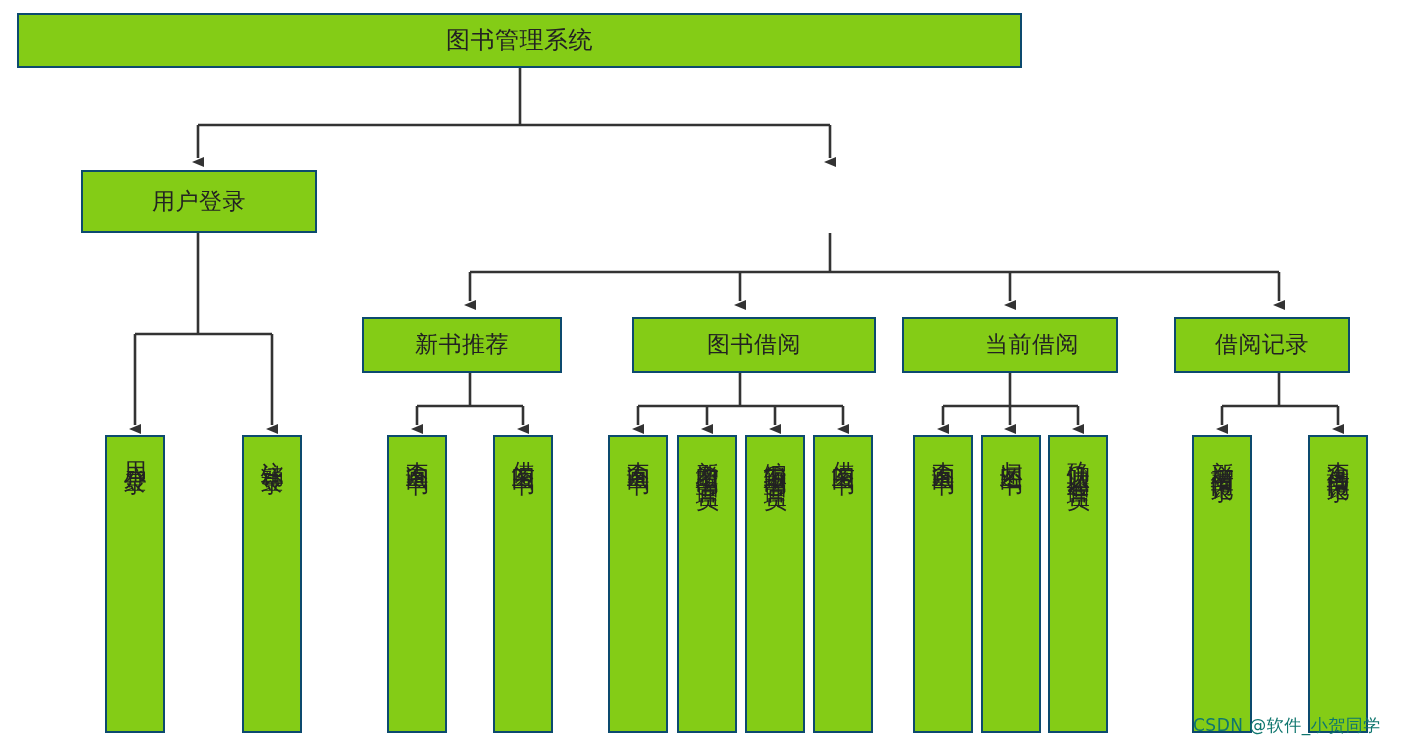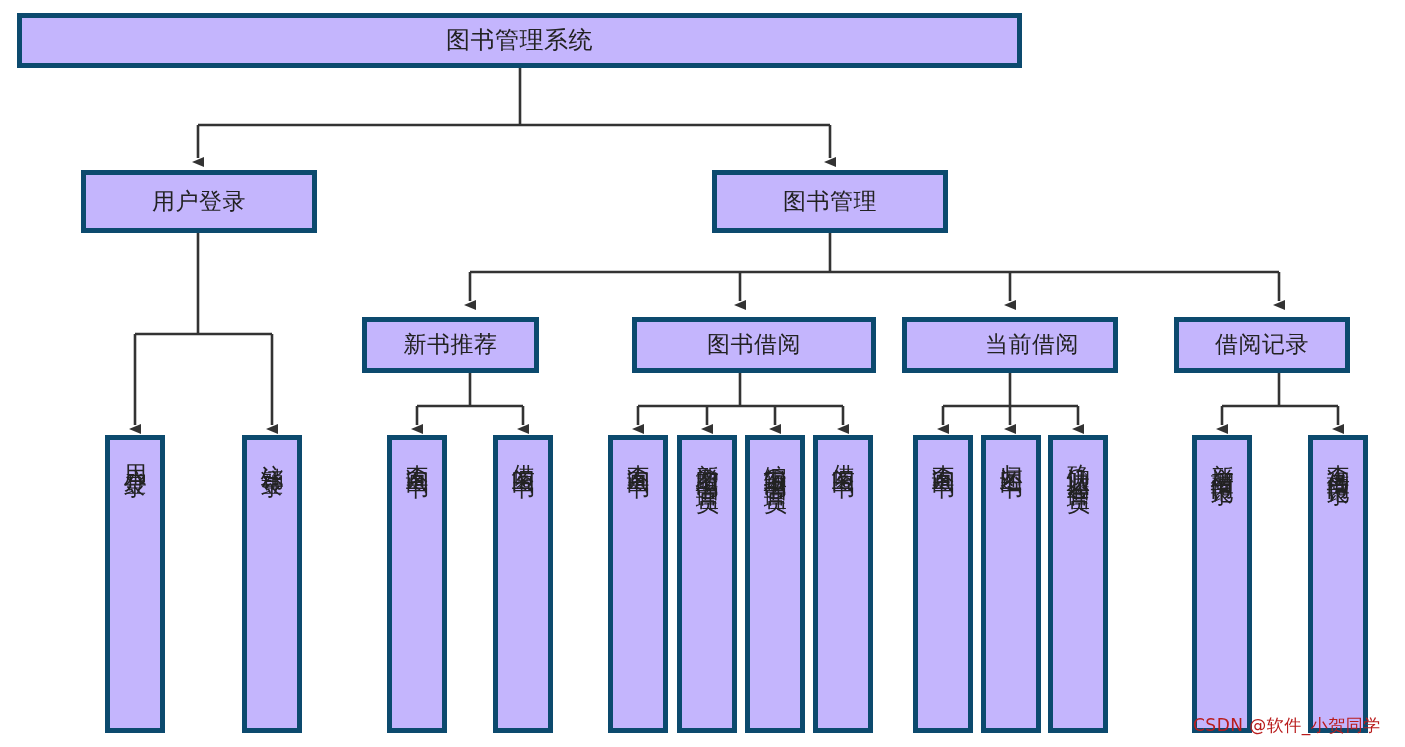--- a/index.html
+++ b/index.html
@@ -21,22 +21,22 @@
     position: absolute;
     left: 0;
     top: 0;
     width: 1405px;
     height: 747px;
     pointer-events: none;
   }
   .node {
     position: absolute;
     box-sizing: border-box;
-    background: #c4b5fd;
-    border: 5px solid #0c4a6e;
+    background: #84cc16;
+    border: 2px solid #0c4a6e;
     display: flex;
     align-items: center;
     justify-content: center;
     color: #222222;
   }
   .node .label {
     display: block;
     text-align: center;
     line-height: 1.18;
     color: #222222;
@@ -54,21 +54,21 @@
     text-orientation: upright;
     font-size: 23px;
     line-height: 1.02;
     letter-spacing: 4px;
     white-space: nowrap;
   }
   .node.root .label { font-size: 24px; }
   .watermark {
     position: absolute;
     font-size: 17px;
-    color: #b91c1c;
+    color: #0f766e;
     white-space: nowrap;
     letter-spacing: 0.5px;
   }
 </style>
 </head>
 <body>
 
 <div id="canvas">
 
   <svg id="wires" viewBox="0 0 1405 747" width="1405" height="747" xmlns="http://www.w3.org/2000/svg">
@@ -121,25 +121,22 @@
     </g>
   </svg>
 
   <div class="node horiz root" style="left:17px; top:13px; width:1005px; height:55px;">
     <span class="label">图书管理系统</span>
   </div>
 
   <div class="node horiz" style="left:81px; top:170px; width:236px; height:63px;">
     <span class="label">用户登录</span>
   </div>
-  <div class="node horiz" style="left:712px; top:170px; width:236px; height:63px;">
-    <span class="label">图书管理</span>
-  </div>
 
-  <div class="node horiz" style="left:362px; top:317px; width:177px; height:56px;">
+  <div class="node horiz" style="left:362px; top:317px; width:200px; height:56px;">
     <span class="label">新书推荐</span>
   </div>
   <div class="node horiz" style="left:632px; top:317px; width:244px; height:56px;">
     <span class="label">图书借阅</span>
   </div>
   <div class="node horiz" style="left:902px; top:317px; width:216px; height:56px;padding-left:44px;">
     <span class="label">当前借阅</span>
   </div>
   <div class="node horiz" style="left:1174px; top:317px; width:176px; height:56px;">
     <span class="label">借阅记录</span>

